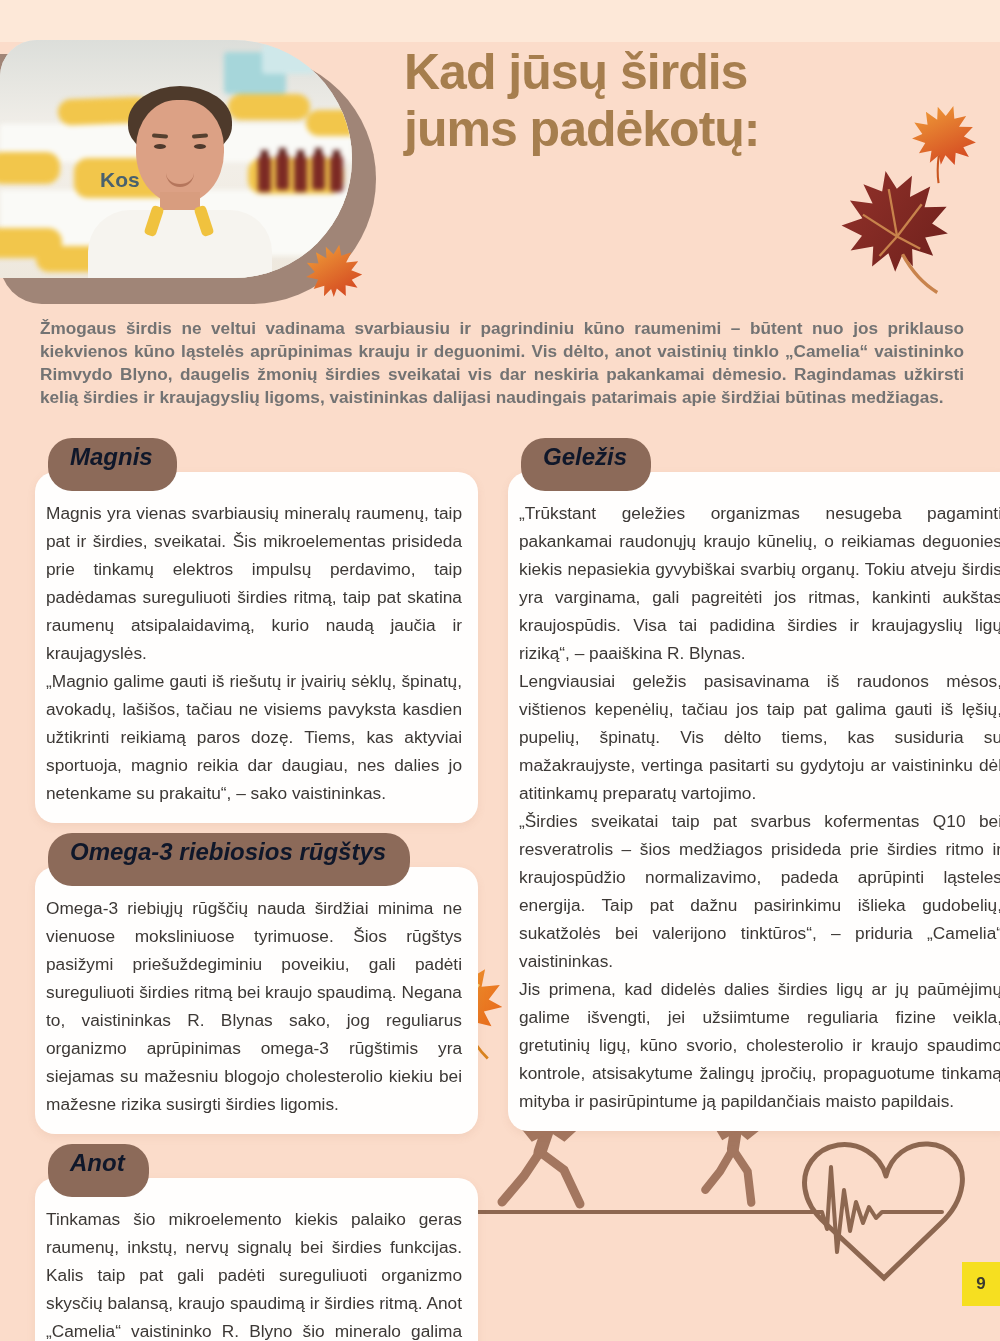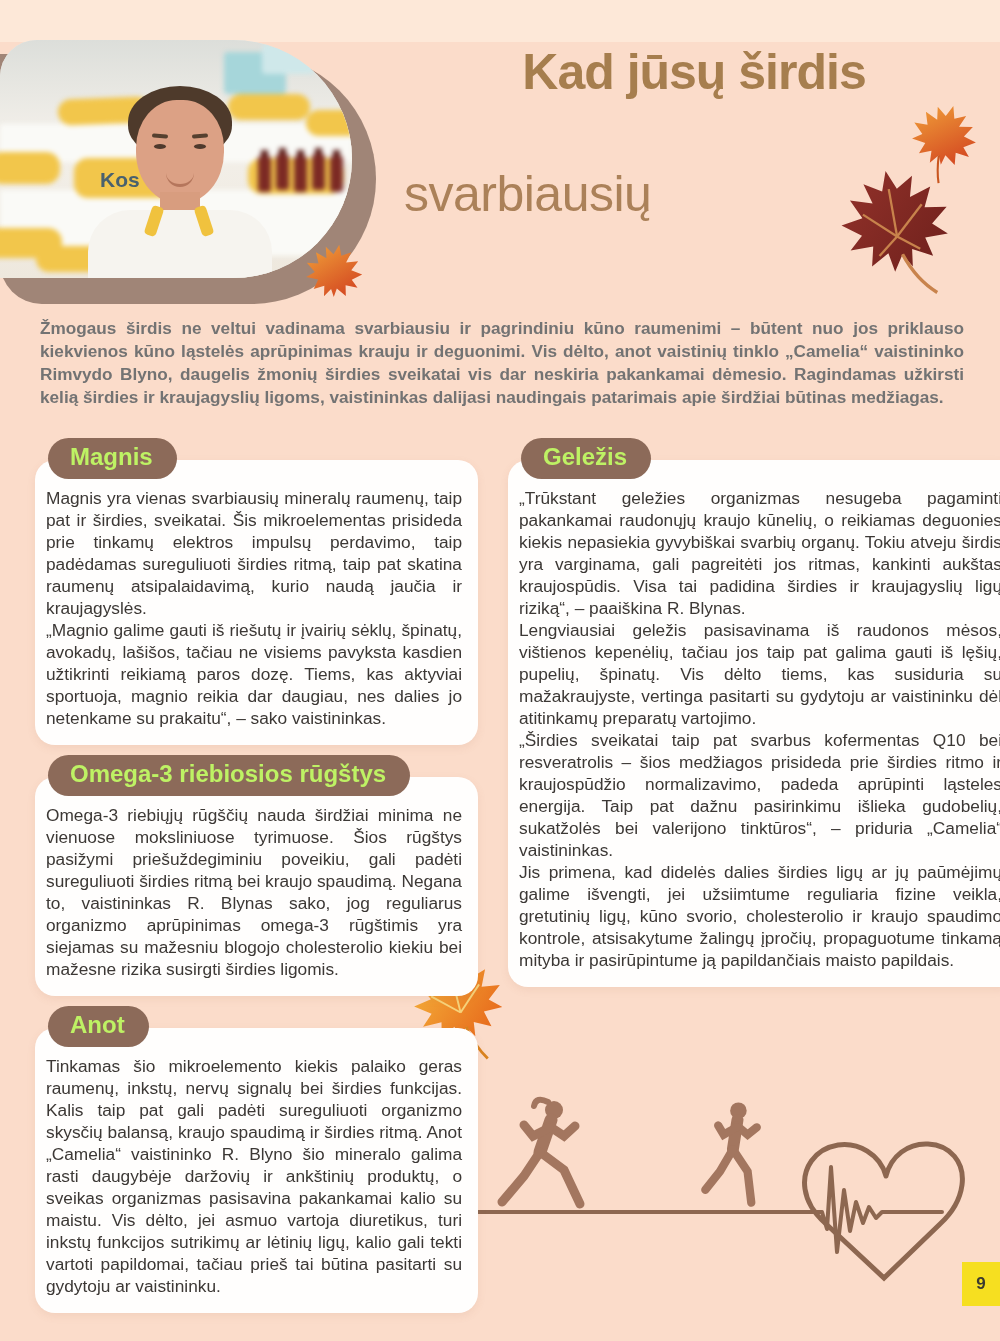--- a/index.html
+++ b/index.html
@@ -27,38 +27,38 @@
   .face{position:absolute;left:136px;top:60px;width:88px;height:104px;background:#dca185;border-radius:46% 46% 50% 50%;}
   .eye{position:absolute;width:12px;height:5px;background:#4f3a2d;border-radius:50%;}
   .brow{position:absolute;width:16px;height:4px;background:#55402f;border-radius:2px;}
   .smile{position:absolute;left:30px;top:70px;width:28px;height:14px;border:3px solid #b5765c;border-top:none;border-left:none;border-right:none;border-radius:0 0 14px 14px;}
   .neck{position:absolute;left:160px;top:152px;width:40px;height:28px;background:#d89d7f;}
   .shirt{position:absolute;left:88px;top:170px;width:184px;height:80px;background:#f6f4ef;border-radius:42px 42px 0 0;}
   .lanyard{position:absolute;width:12px;height:30px;background:#f0c23e;border-radius:4px;}
 
   
   .title{position:absolute;left:404px;top:44px;width:580px;
-    font-weight:bold;font-size:50px;line-height:57px;color:#a67e4e;letter-spacing:-1px;text-align:center;}
+    font-weight:bold;font-size:50px;line-height:57px;color:#a67e4e;letter-spacing:-1px;}
   .subtitle{position:absolute;left:404px;top:166px;width:580px;
     font-weight:400;font-size:50px;line-height:57px;color:#ab8159;letter-spacing:-0.5px;}
 
   
   .intro{position:absolute;left:40px;top:317px;width:924px;
     font-size:17.2px;font-weight:700;line-height:23px;color:#737373;text-align:justify;}
 
   
   .col{position:absolute;top:438px;}
   .col-left{left:35px;width:443px;}
   .col-right{left:508px;width:510px;}
   .section{margin-bottom:10px;position:relative;}
   .pill{display:inline-block;position:relative;z-index:2;margin-left:13px;
-    background:#8c6a59;color:#bef264;font-weight:bold;font-size:24px;
-    padding:5px 24px 8px 22px;border-radius:24px;}
+    background:#8c6a59;color:#0f172a;font-style:italic;font-weight:bold;font-size:24px;
+    padding:5px 24px 20px 22px;border-radius:24px;}
   .box{position:relative;z-index:1;background:#fffefd;border-radius:20px;margin-top:-19px;
-    padding:27px 16px 16px 11px;font-size:17.3px;line-height:22px;color:#3c3835;text-align:justify;
+    padding:27px 16px 16px 11px;font-size:17.3px;line-height:28px;color:#3c3835;text-align:justify;
     box-shadow:0 3px 8px rgba(170,110,80,0.10);}
   .box p{margin:0;}
 
   
   .leaf{position:absolute;z-index:0;}
   .illustration{position:absolute;left:478px;top:1092px;z-index:0;}
   .page-tab{position:absolute;right:0;top:1262px;width:38px;height:44px;background:#f6df20;
     display:flex;align-items:center;justify-content:center;
     font-size:17px;font-weight:bold;color:#3b3a30;}
 </style>
@@ -117,23 +117,23 @@
     <div class="smile"></div>
   </div>
   <div class="neck"></div>
   <div class="shirt"></div>
   <div class="lanyard" style="left:148px;top:166px;transform:rotate(18deg);"></div>
   <div class="lanyard" style="left:198px;top:166px;transform:rotate(-18deg);"></div>
 </div>
 
 <div class="title">
   <div>Kad jūsų širdis</div>
+  <div>jums padėkotų:</div>
 </div>
 <div class="subtitle">
-  <div>svarbiausių</div>
 </div>
 
 <svg class="leaf" style="left:905px;top:104px;transform:rotate(18deg);" width="72" height="80" viewBox="0 0 100 115">
   <use href="#leafShape" fill="url(#lgRedOrange)"></use>
     <path d="M52 74 Q56 96 64 112" stroke="#c9561f" stroke-width="3" fill="none"></path>
 </svg>
 <svg class="leaf" style="left:826px;top:170px;transform:rotate(-10deg);" width="142" height="132" viewBox="0 0 100 115">
   <use href="#leafShape" fill="url(#lgDarkRed)"></use>
   <g stroke="#c8834c" stroke-width="2" fill="none">
     <path d="M50 58 L50 16"></path>

